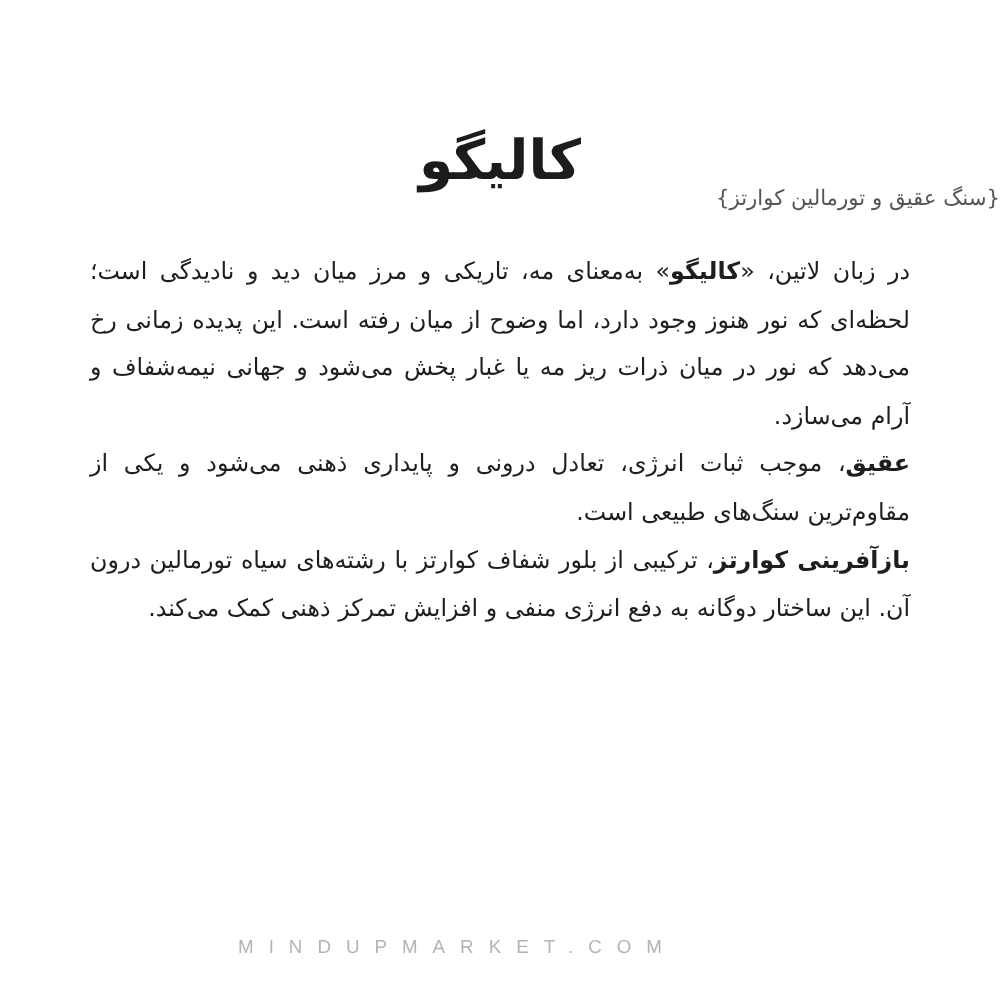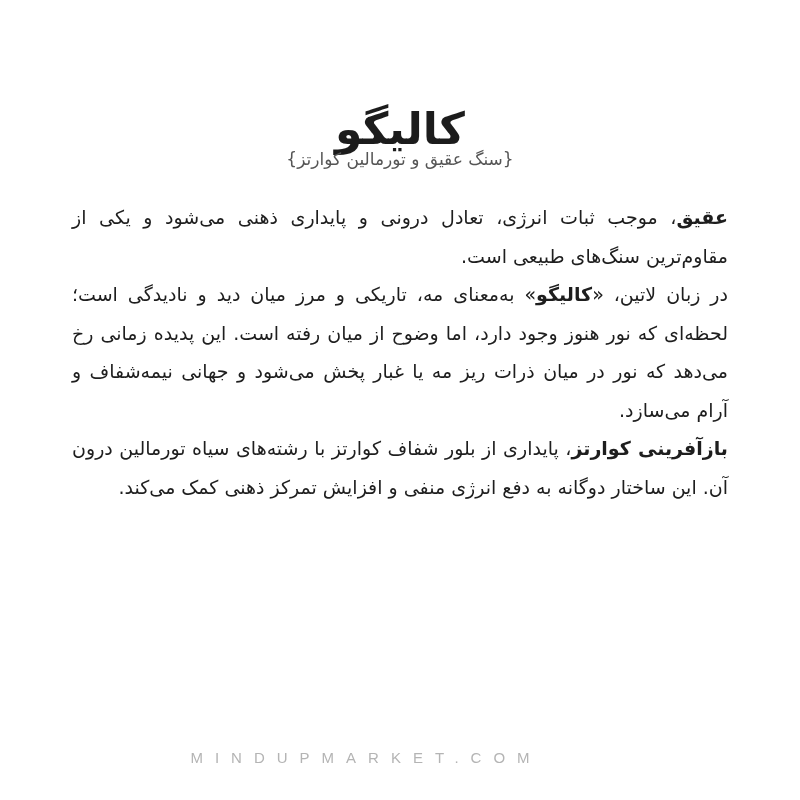--- a/index.html
+++ b/index.html
@@ -25,21 +25,21 @@
       font-weight: bold;
       line-height: 60px;
       color: #1c1c1c;
       direction: rtl;
     }
     .subtitle {
       position: absolute;
       top: 145px;
       left: 0;
       width: 800px;
-      text-align: center;
+      text-align: right;
       font-size: 17px;
       line-height: 28px;
       color: #555555;
       direction: rtl;
     }
     .body-text {
       position: absolute;
       top: 198px;
       left: 72px;
       width: 656px;
@@ -73,18 +73,18 @@
     }
   </style>
 </head>
 <body>
 
 <h1 class="title">کالیگو</h1>
 
 <div class="subtitle">{سنگ عقیق و تورمالین کوارتز}</div>
 
 <div class="body-text">
+  <p><span>در زبان لاتین، «</span><b>کالیگو</b><span>» به‌معنای مه، تاریکی و مرز میان دید و نادیدگی است؛ لحظه‌ای که نور هنوز وجود دارد، اما وضوح از میان رفته است. این پدیده زمانی رخ می‌دهد که نور در میان ذرات ریز مه یا غبار پخش می‌شود و جهانی نیمه‌شفاف و آرام می‌سازد.</span></p>
   <p><span></span><b>عقیق</b><span>، موجب ثبات انرژی، تعادل درونی و پایداری ذهنی می‌شود و یکی از مقاوم‌ترین سنگ‌های طبیعی است.</span></p>
-  <p><span>در زبان لاتین، «</span><b>کالیگو</b><span>» به‌معنای مه، تاریکی و مرز میان دید و نادیدگی است؛ لحظه‌ای که نور هنوز وجود دارد، اما وضوح از میان رفته است. این پدیده زمانی رخ می‌دهد که نور در میان ذرات ریز مه یا غبار پخش می‌شود و جهانی نیمه‌شفاف و آرام می‌سازد.</span></p>
-  <p><span></span><b>بازآفرینی کوارتز</b><span>، پایداری از بلور شفاف کوارتز با رشته‌های سیاه تورمالین درون آن. این ساختار دوگانه به دفع انرژی منفی و افزایش تمرکز ذهنی کمک می‌کند.</span></p>
+  <p><span></span><b>بازآفرینی کوارتز</b><span>، ترکیبی از بلور شفاف کوارتز با رشته‌های سیاه تورمالین درون آن. این ساختار دوگانه به دفع انرژی منفی و افزایش تمرکز ذهنی کمک می‌کند.</span></p>
 </div>
 
 <div class="footer">MINDUPMARKET.COM</div>
 
 </body></html>

